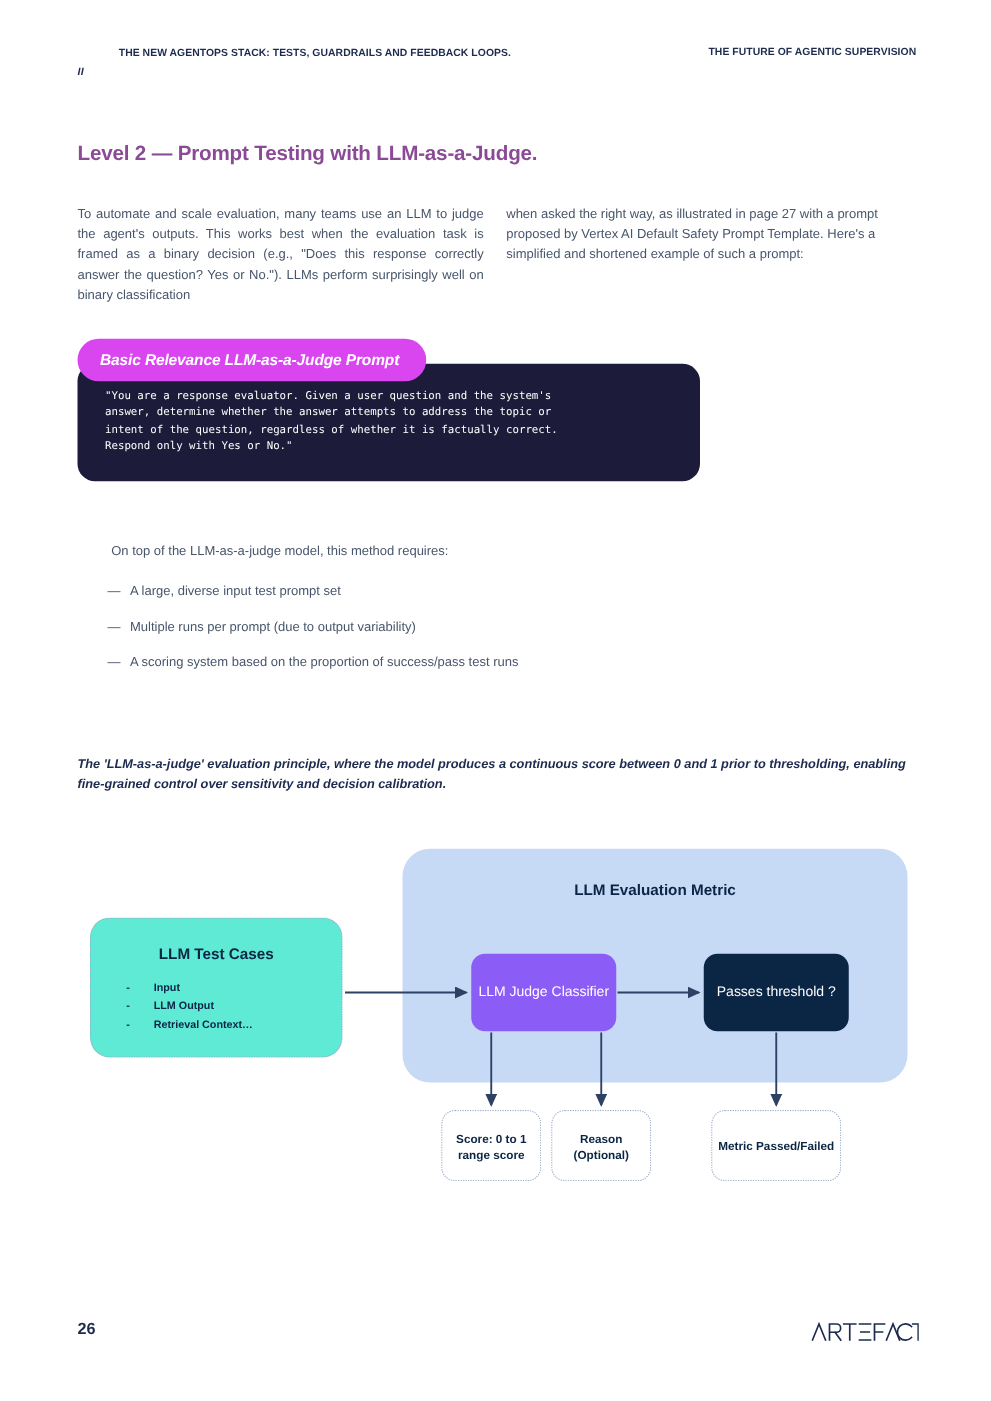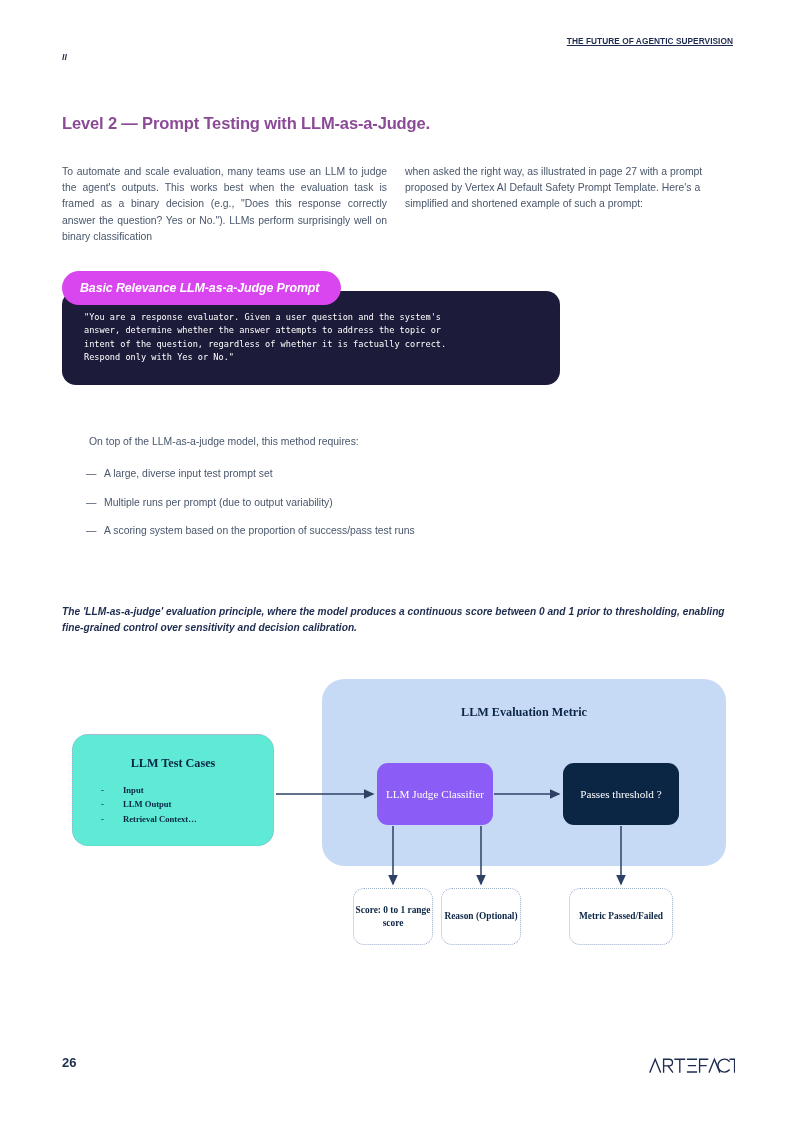--- a/index.html
+++ b/index.html
@@ -55,21 +55,20 @@
   .runhead-right {
     position: absolute;
     right: 0;
     top: 0;
     font-size: 8.3px;
     font-weight: bold;
     letter-spacing: .05px;
     color: #1d2b4f;
     text-transform: uppercase;
     text-align: right;
-    text-decoration: underline;
   }
 
   
   .section-title {
     position: absolute;
     left: 62px;
     top: 114px;
     font-size: 16.5px;
     font-weight: bold;
     color: #8b4a96;
@@ -170,21 +169,20 @@
     color: #1d2b4f;
   }
 
   
   .diagram {
     position: absolute;
     left: 0;
     top: 660px;
     width: 727px;
     height: 310px;
-    font-family: Liberation Serif, serif;
   }
   .diagram svg { position: absolute; left: 0; top: 0; }
 
   .panel {
     position: absolute;
     left: 322px;
     top: 19px;
     width: 404px;
     height: 187px;
     background: #c7daf5;
@@ -304,20 +302,21 @@
     font-family: "Liberation Sans", sans-serif;
   }
 </style>
 </head>
 <body>
 
 <div class="page">
 
   <div class="runhead">
     <div class="runhead-num">II</div>
+    <div class="runhead-left">THE NEW AGENTOPS STACK: TESTS, GUARDRAILS AND FEEDBACK LOOPS.</div>
     <div class="runhead-right">THE FUTURE OF AGENTIC SUPERVISION</div>
   </div>
 
   <div class="section-title">Level 2 — Prompt Testing with LLM-as-a-Judge.</div>
 
   <div class="col left">To automate and scale evaluation, many teams use an LLM to judge the agent's outputs. This works best when the evaluation task is framed as a binary decision (e.g., "Does this response correctly answer the question? Yes or No."). LLMs perform surprisingly well on binary classification</div>
   <div class="col right">when asked the right way, as illustrated in page 27 with a prompt proposed by Vertex AI Default Safety Prompt Template. Here's a simplified and shortened example of such a prompt:</div>
 
   <div class="callout">
     <div class="callout-pill">Basic Relevance LLM-as-a-Judge Prompt</div>

